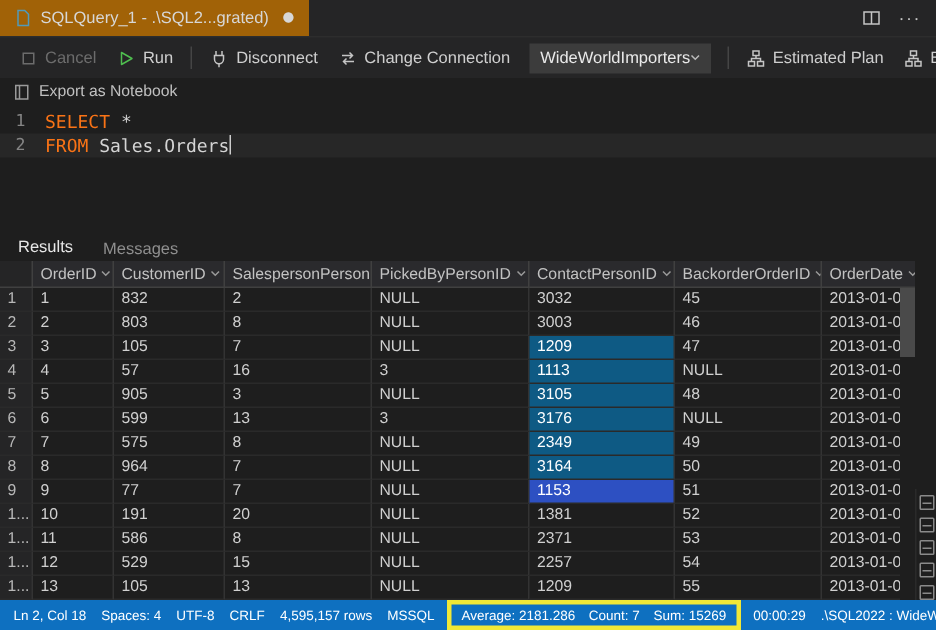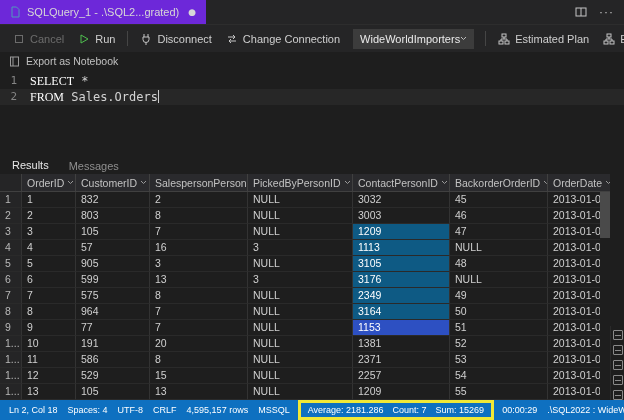--- a/index.html
+++ b/index.html
@@ -3,42 +3,42 @@
 <meta charset="utf-8">
 <style>
   * { box-sizing: border-box; margin:0; padding:0; }
   html,body { width:624px; height:420px; overflow:hidden; }
   body { background:#1e1e1e; font-family:"Liberation Sans",sans-serif; color:#ccc; }
   .app { width:624px; height:420px; display:flex; flex-direction:column; }
   svg { display:block; }
 
   
   .titlebar { height:24px; background:#252526; display:flex; align-items:stretch; flex:none; }
-  .tab { display:flex; align-items:center; gap:6px; background:#6d28d9; padding:0 10px; font-size:11px; color:#d7d7d7; }
+  .tab { display:flex; align-items:center; gap:6px; background:#a16207; padding:0 10px; font-size:11px; color:#d7d7d7; }
   .dirty { font-size:9px; font-family:"DejaVu Sans",sans-serif; margin-left:3px; }
   .tb-right { margin-left:auto; display:flex; align-items:center; gap:12px; padding-right:10px; color:#c5c5c5; }
   .dots { font-size:12px; letter-spacing:1px; line-height:10px; }
 
   
   .toolbar { height:28px; background:#252526; display:flex; align-items:center; padding:0 6px; flex:none; border-top:1px solid #2d2d2d; }
   .tbtn { display:flex; align-items:center; gap:5px; padding:0 7px; height:22px; font-size:11px; color:#cfcfcf; white-space:nowrap; }
   .tbtn.disabled { color:#6c6c6c; }
   .sep { width:1px; height:15px; background:#454545; margin:0 5px; flex:none; }
   .dbselect { display:flex; align-items:center; background:#3c3c3c; height:20px; padding:0 7px; width:128px; font-size:11px; color:#eaeaea; margin:0 6px; }
   .dbselect .chev { margin-left:auto; }
 
   
   .exportbar { height:18px; display:flex; align-items:center; gap:6px; padding:0 9px; font-size:10.5px; color:#c0c0c0; flex:none; }
 
   
   .editor { flex:1; font-family:"DejaVu Sans Mono",monospace; font-size:12px; padding-top:3px; }
   .cl { display:flex; height:16px; line-height:16px; white-space:pre; }
   .cl.cur { background:rgba(255,255,255,0.045); }
   .ln { width:30px; text-align:right; padding-right:13px; color:#858585; font-size:11px; flex:none; }
-  .kw { color:#ffffff;font-family:Liberation Serif, serif; }
+  .kw { color:#f97316; }
   .rest { color:#d4d4d4; }
   .caret { width:1px; height:13px; background:#cccccc; margin-top:1px; }
 
   
   .rtabs { height:22px; display:flex; align-items:flex-end; gap:16px; padding:0 10px; flex:none; }
   .rtab { font-size:11px; color:#8f8f8f; padding:2px 2px 4px; }
   .rtab.active { color:#e7e7e7; border-bottom:1px solid #cfcfcf; }
 
   
   .results-area { height:224px; flex:none; display:flex;align-items:flex-end; }

